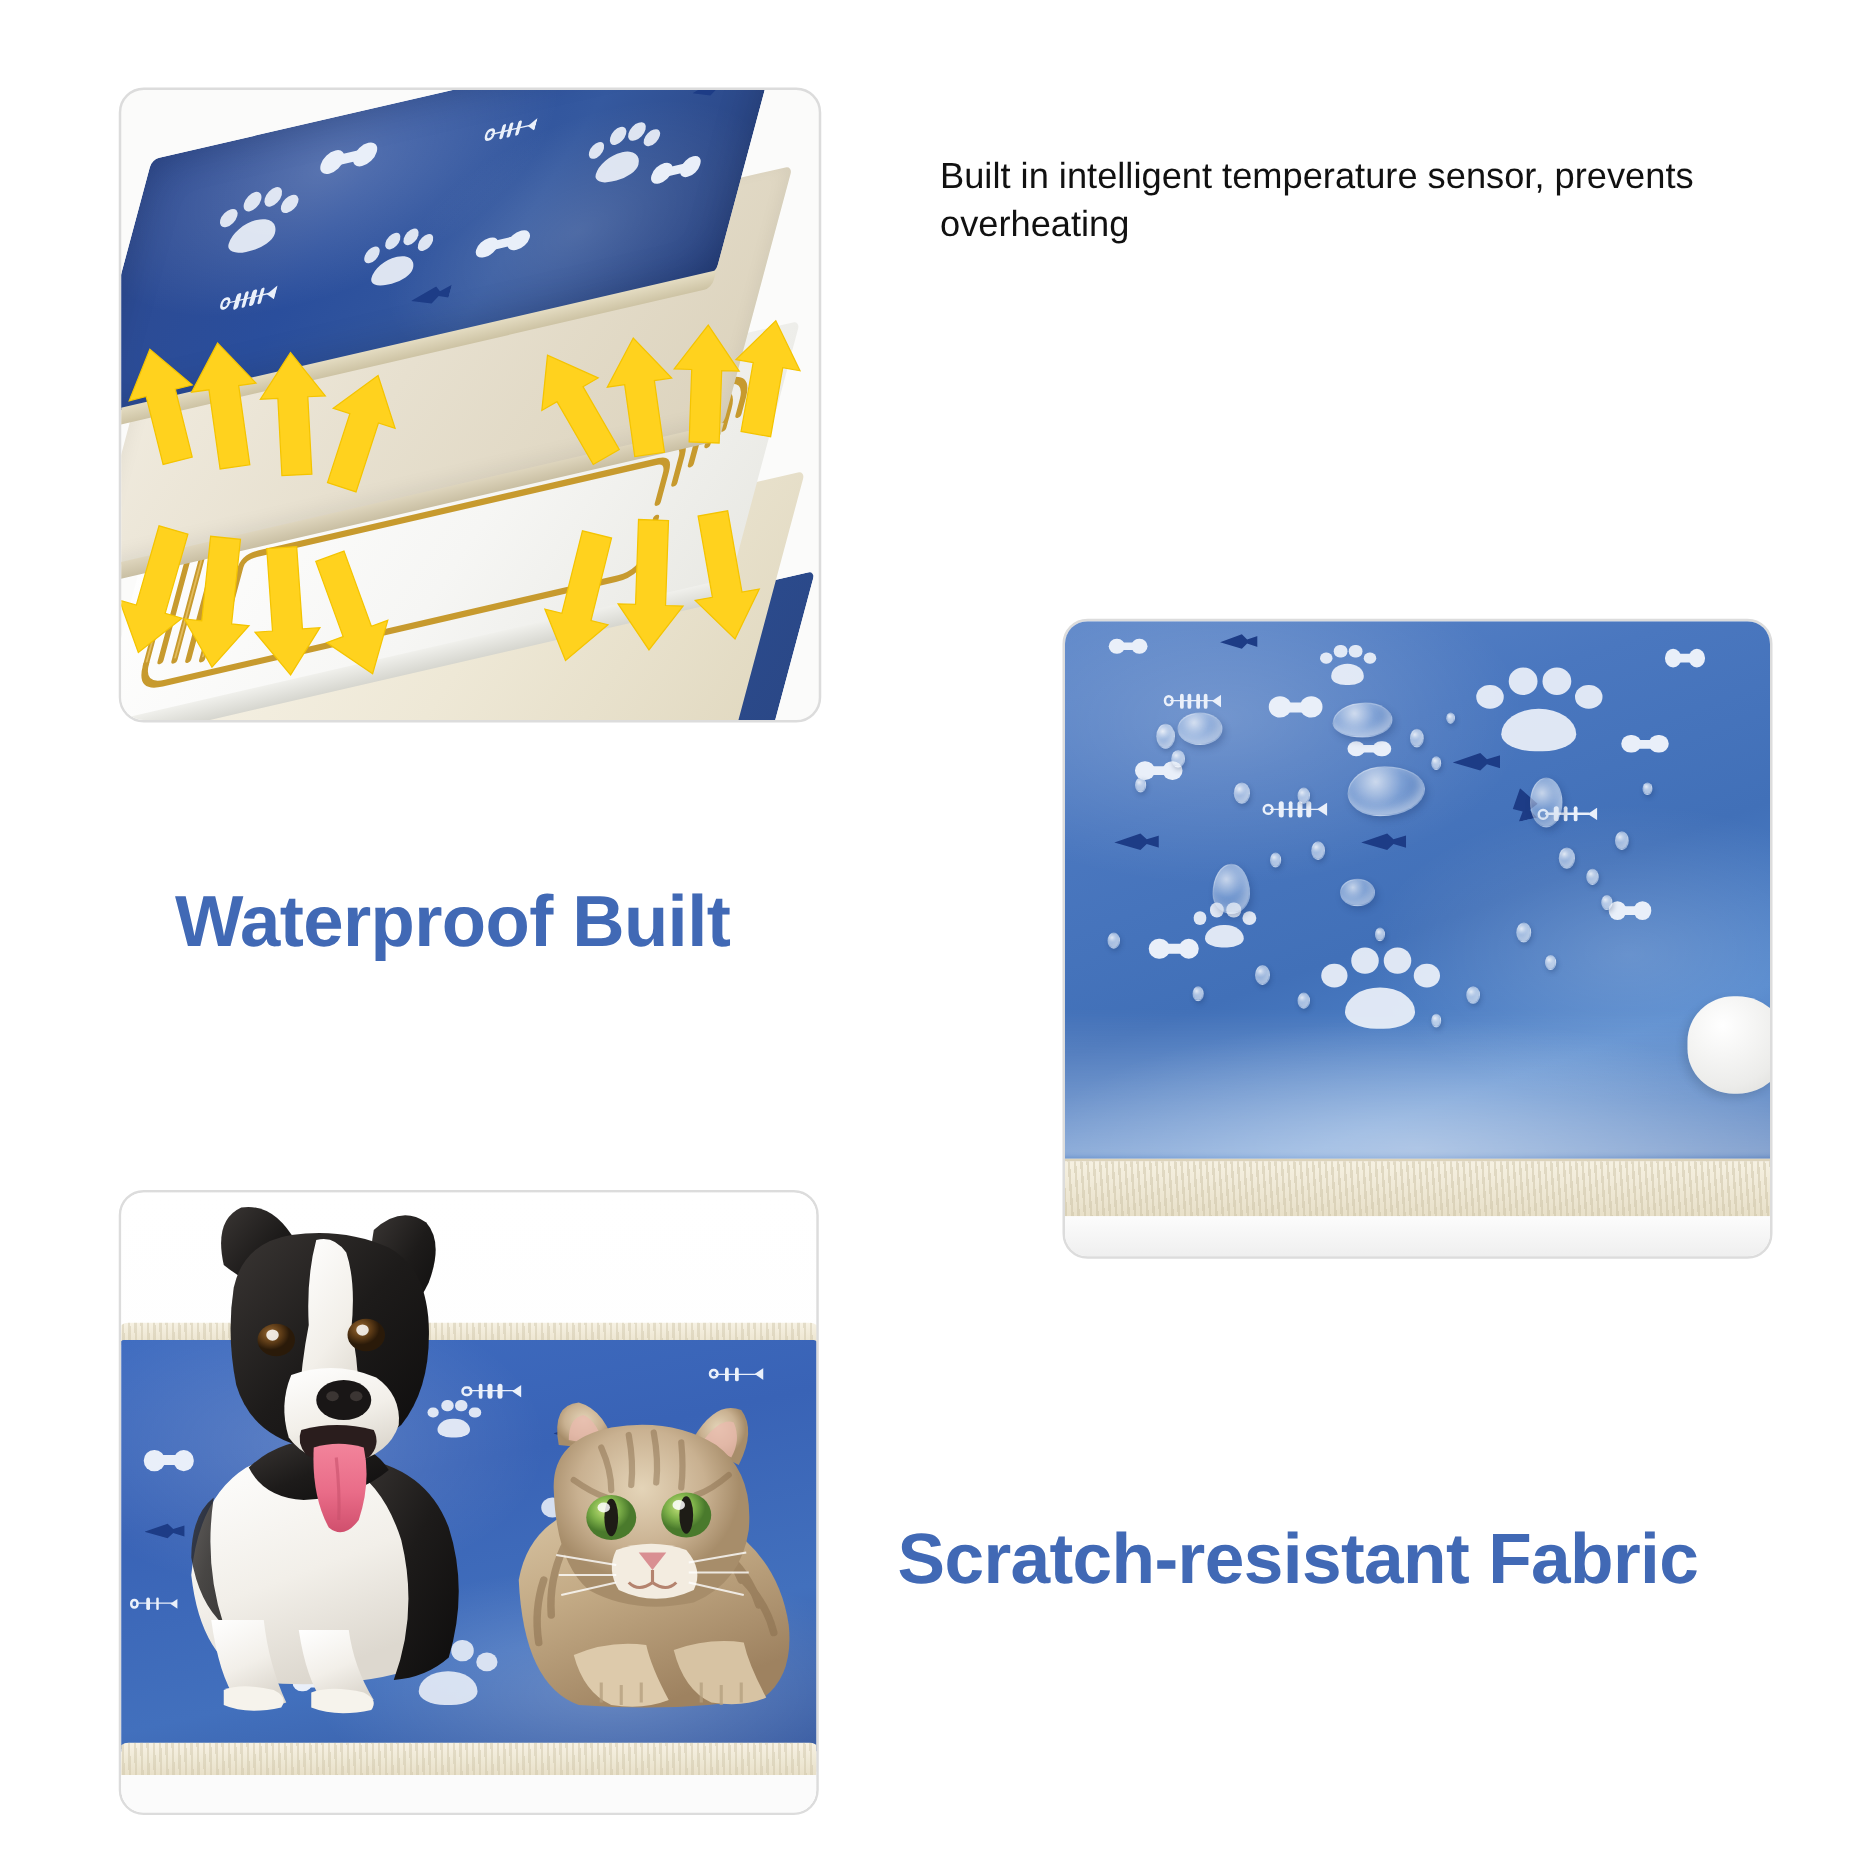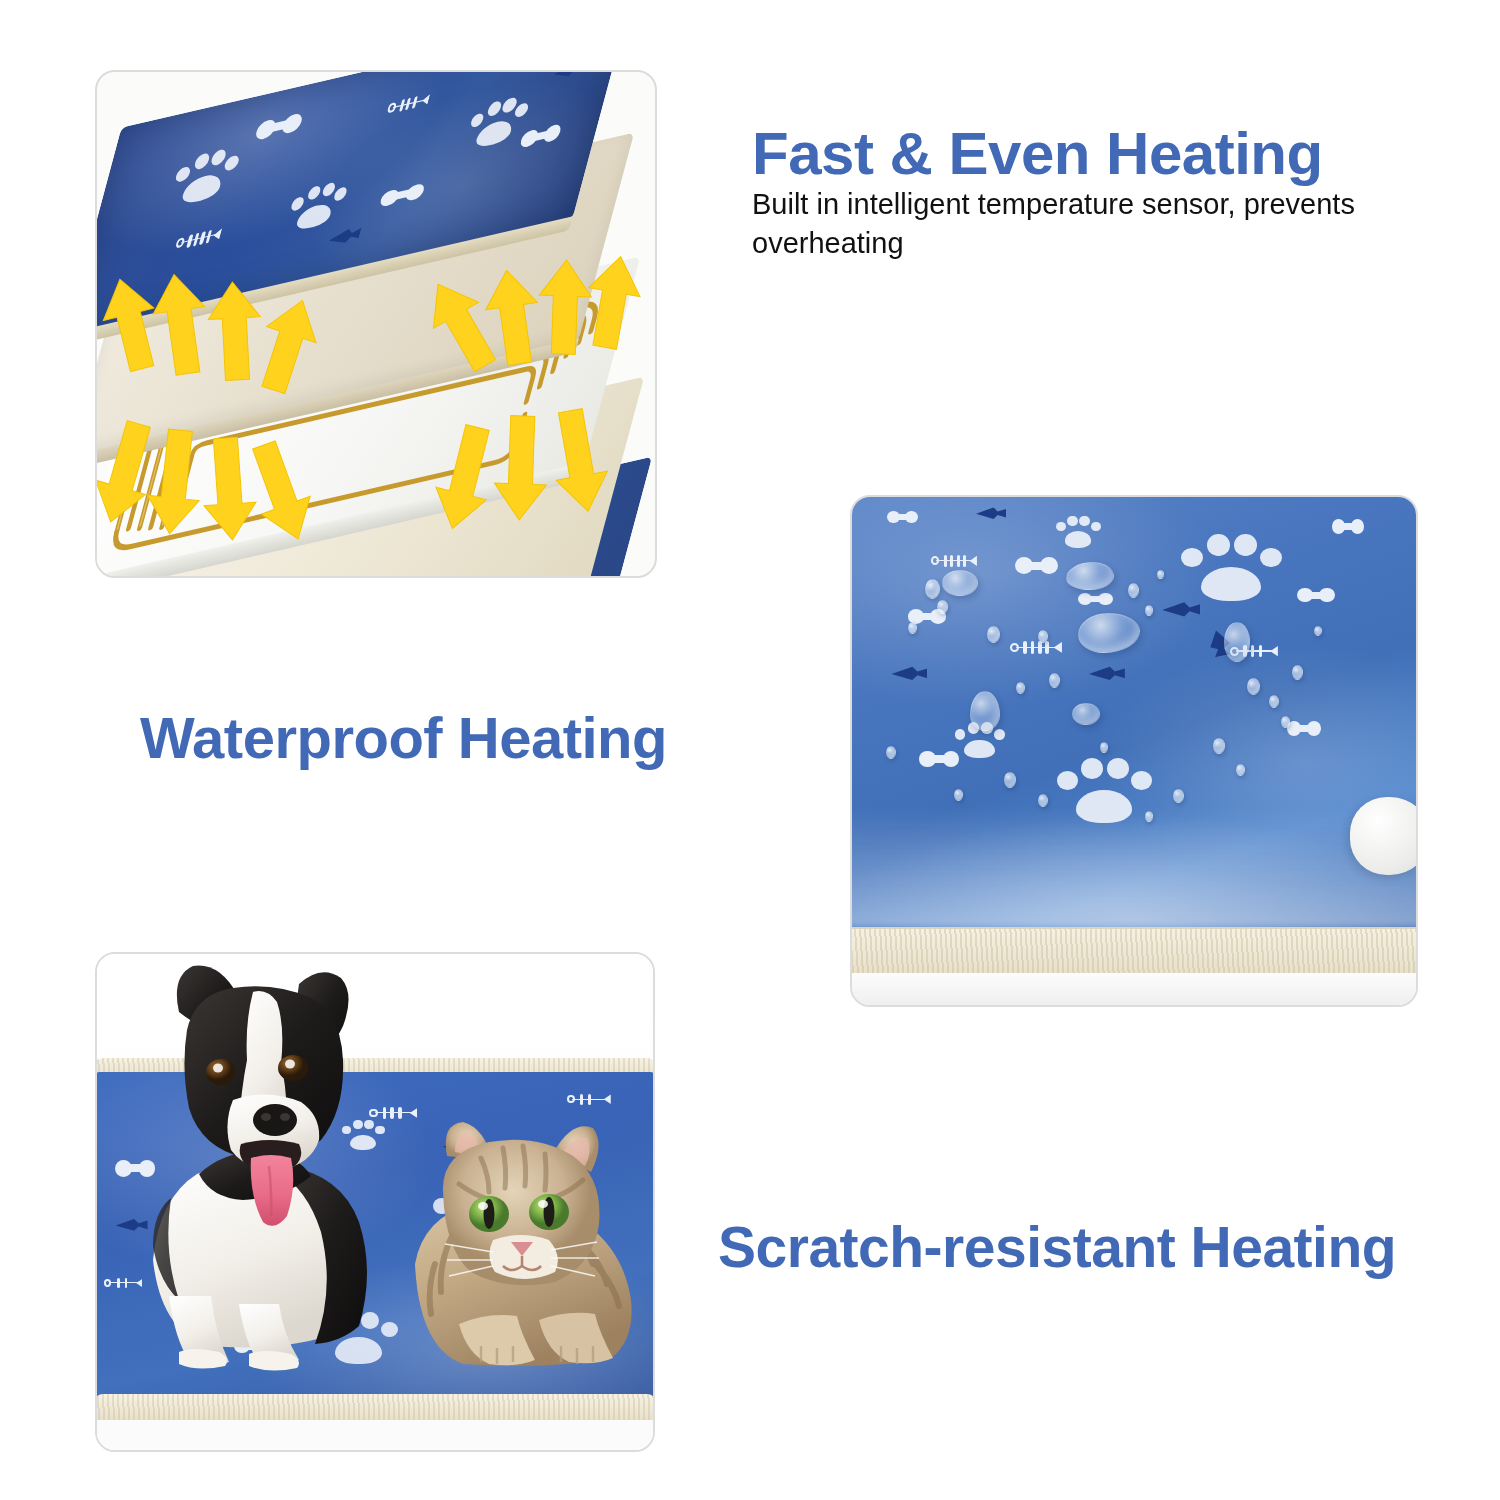--- a/index.html
+++ b/index.html
@@ -336,21 +336,20 @@
         <path d="M356 24 L356 92 L342 92 L368 128 L394 92 L380 92 L380 24 Z" transform="rotate(14 368 76)"></path>
         <path d="M412 14 L412 82 L398 82 L424 118 L450 82 L436 82 L436 14 Z" transform="rotate(2 424 66)"></path>
         <path d="M470 8 L470 74 L456 74 L482 110 L508 74 L494 74 L494 8 Z" transform="rotate(-10 482 58)"></path>
       </g>
     </svg>
 
   </div>
 </div>
 
 <div class="textblock" id="t-heating">
-  <div class="headline">Fast &amp; Even Heating</div>
   <div class="subline">Built in intelligent temperature sensor, prevents overheating</div>
 </div>
 
 <div class="panel" id="panel-waterproof">
   <div class="wp-fabric">
 
     <div class="motif paw" style="left:36%;top:4%;width:46px;height:36px;">
       <i class="t1"></i>
         <i class="t2"></i>
         <i class="t3"></i>
@@ -455,21 +454,21 @@
 
     <div class="wp-sheen"></div>
   </div>
 
   <div class="wp-plug"></div>
   <div class="wp-binding"></div>
   <div class="wp-base"></div>
 </div>
 
 <div class="textblock" id="t-waterproof">
-  <div class="headline">Waterproof Heating</div>
+  <div class="headline">Waterproof Built</div>
 </div>
 
 <div class="panel" id="panel-pets">
   <div class="pets-white"></div>
   <div class="pets-bind-top"></div>
   <div class="pets-mat">
     <div class="motif paw" style="left:44%;top:14%;width:44px;height:34px;">
       <i class="t1"></i>
         <i class="t2"></i>
         <i class="t3"></i>
@@ -655,14 +654,14 @@
         <path d="M96 146 L50 146"></path>
         <path d="M96 152 L52 162"></path>
       <path d="M154 136 L200 128"></path>
         <path d="M154 144 L202 144"></path>
         <path d="M154 152 L198 162"></path>
     </g>
   </svg>
 </div>
 
 <div class="textblock" id="t-scratch">
-  <div class="headline">Scratch-resistant Heating</div>
+  <div class="headline">Scratch-resistant Fabric</div>
 </div>
 
 </body></html>

